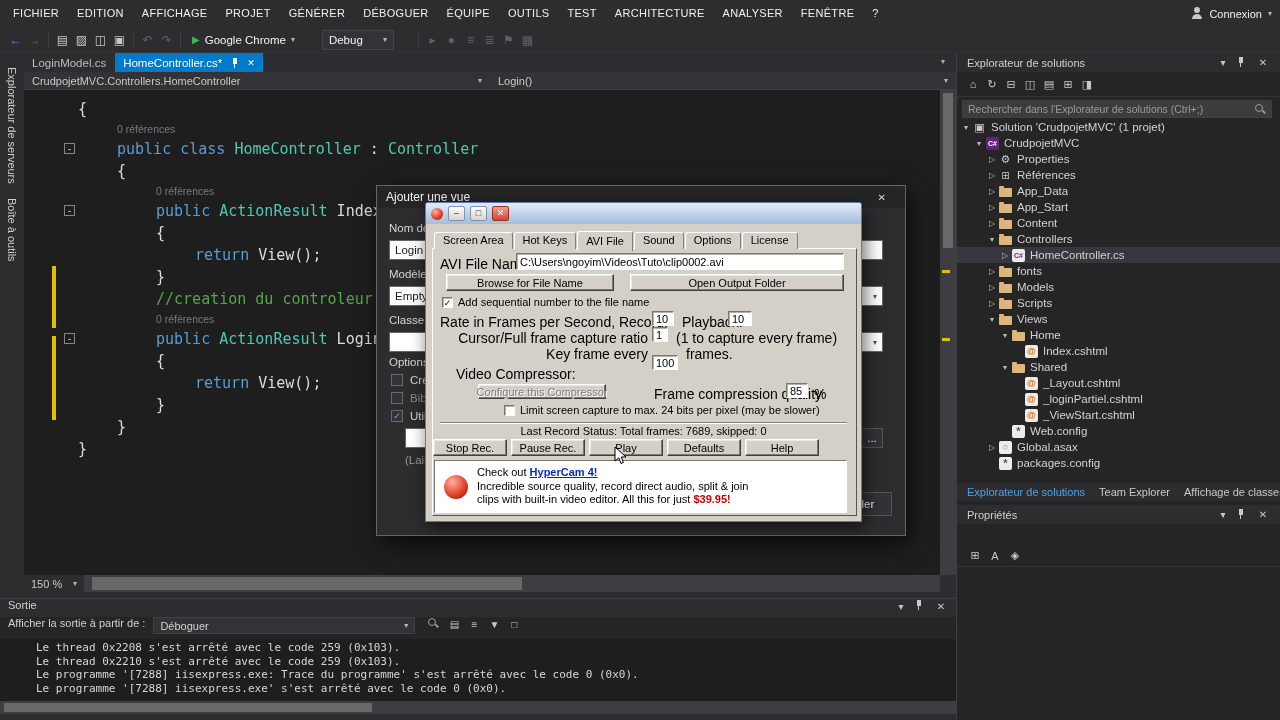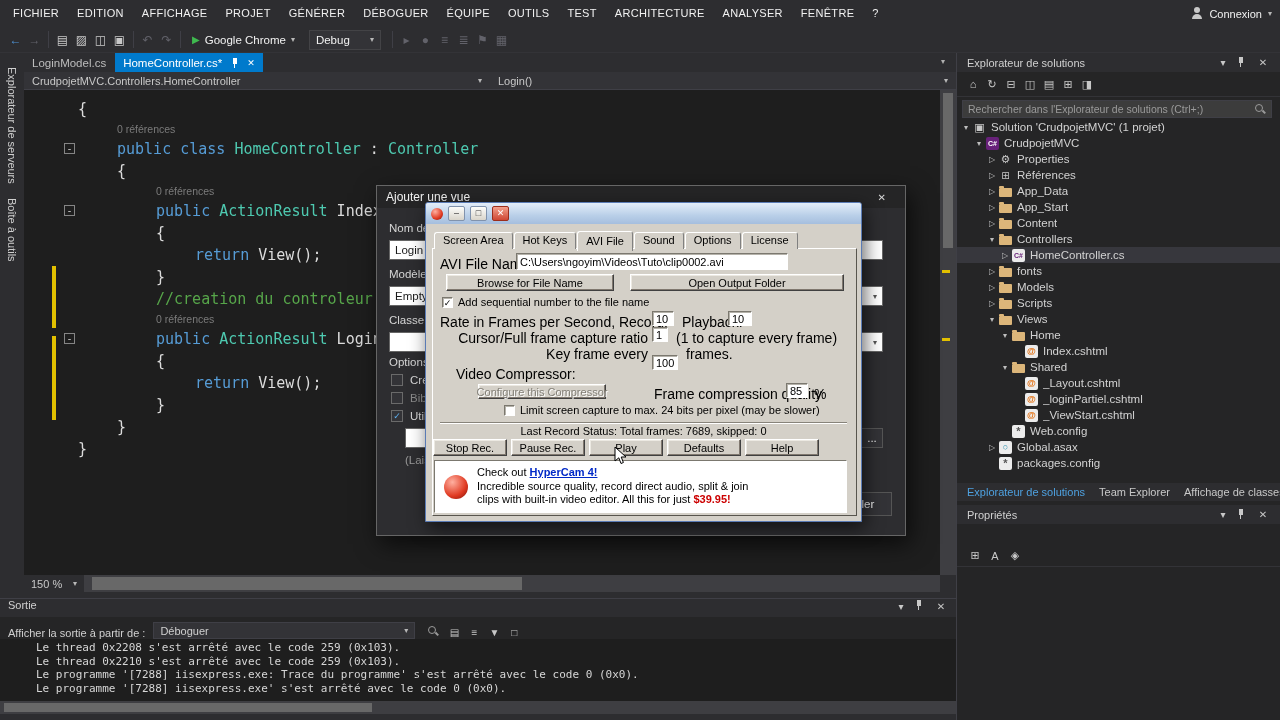--- a/index.html
+++ b/index.html
@@ -11,21 +11,21 @@
 #connexion{position:absolute;right:8px;top:0;height:27px;display:flex;align-items:center;gap:6px;font-size:11px;color:#f1f1f1}
 
 #toolbar{position:absolute;left:0;top:27px;width:1280px;height:26px;display:flex;align-items:center;padding-left:6px;background:#2d2d30;border-bottom:1px solid #333337}
 .icn{width:19px;height:21px;display:inline-flex;align-items:center;justify-content:center;font-size:12px;color:#c8c8c8;flex:none}
 .icn.dim{color:#62626a}
 .icn.acc{color:#4f94d8}
 .tsep{width:1px;height:17px;background:#3f3f46;margin:0 4px;flex:none}
 #runbtn{display:flex;align-items:center;gap:5px;padding:0 7px;height:22px;font-size:11.5px;color:#f1f1f1}
 .playg{color:#3fb94f;font-size:10px}
 .chev{font-size:8px;color:#b8b8b8}
-#debugdd{width:72px;height:20px;background:#333337;border:1px solid #434346;display:flex;align-items:center;justify-content:space-between;padding:0 6px;font-size:11.5px;margin:0 7px}
+#debugdd{width:72px;height:20px;background:#333337;border:1px solid #434346;display:flex;align-items:center;justify-content:space-between;padding:0 6px;font-size:11.5px;margin:0 20px}
 
 #tabbar{position:absolute;left:24px;top:53px;width:932px;height:19px;display:flex;align-items:flex-end;background:#2d2d30}
 .tab{height:19px;display:inline-flex;align-items:center;padding:0 8px;font-size:11.5px;margin-right:1px;color:#bdbdbd;white-space:nowrap}
 .tab.active{background:#007acc;color:#fff}
 .tclose{font-size:9px;margin-left:7px;color:#fff}
 .tab .shp-pin{margin-left:8px;color:#fff}
 #doc-dd{position:absolute;left:941px;top:57px;font-size:8px;color:#b0b0b0}
 #navbar{position:absolute;left:24px;top:72px;width:932px;height:18px;background:#333337;display:flex;border-bottom:1px solid #3f3f46}
 .crumb{flex:1;display:flex;align-items:center;justify-content:space-between;padding:0 8px;font-size:11px;color:#c8c8c8;white-space:nowrap;overflow:hidden}
 
@@ -45,21 +45,21 @@
 
 #zoomrow{position:absolute;left:24px;top:575px;width:932px;height:17px;background:#2d2d30;display:flex;align-items:center}
 #zoomctl{width:60px;display:flex;justify-content:space-between;align-items:center;padding:0 7px;font-size:11px;color:#c8c8c8;flex:none}
 .hsb{flex:1;height:100%;background:#3e3e42;position:relative;margin-right:16px}
 .hsb-thumb{position:absolute;top:2px;height:13px;background:#686868}
 
 #output{position:absolute;left:0;top:598px;width:956px;height:116px;background:#1e1e1e;border-top:1px solid #3f3f46}
 #out-head{height:18px;display:flex;align-items:flex-start;padding:0 8px;font-size:11px;color:#d0d0d0;background:#2d2d30}
 .hicons{margin-left:auto;display:flex;align-items:center;gap:6px}
 .hicons .icn{width:14px;height:14px;font-size:10px}
-#out-bar{height:22px;display:flex;align-items:flex-end;gap:8px;padding-left:8px;font-size:11px;color:#d0d0d0;background:#252526}
+#out-bar{height:22px;display:flex;align-items:flex-start;gap:8px;padding-left:8px;font-size:11px;color:#d0d0d0;background:#252526}
 #out-src{width:262px;height:17px;background:#333337;border:1px solid #3f3f46;display:flex;align-items:center;justify-content:space-between;padding:0 6px;font-size:11px}
 #out-lines{padding:2px 0 0 36px}
 .ol{font-family:"DejaVu Sans Mono","Liberation Mono",monospace;font-size:11px;line-height:13.5px;color:#d6d6d6;white-space:pre}
 #out-hsb{position:absolute;left:0;bottom:0;width:100%;height:13px;background:#3e3e42}
 #out-hsb .hsb-thumb{top:2px;height:9px;left:4px;width:368px}
 
 #rightdock{position:absolute;left:956px;top:53px;width:324px;height:667px;background:#252526;border-left:1px solid #3f3f46}
 .phead{height:19px;display:flex;align-items:center;padding:0 10px;font-size:11px;color:#d0d0d0;background:#2d2d30}
 #se-toolbar{position:absolute;left:0;top:19px;width:100%;height:25px;display:flex;align-items:center;gap: 3px;padding-left:8px;border-bottom:1px solid #333337}
 #se-toolbar .icn{width:16px;height:18px;font-size:11px}
@@ -513,21 +513,21 @@
         <span class="wtab">Screen Area</span>
         <span class="wtab">Hot Keys</span>
         <span class="wtab active">AVI File</span>
         <span class="wtab">Sound</span>
         <span class="wtab">Options</span>
         <span class="wtab">License</span>
       </div>
     <div id="hc-page"></div>
 
     <span class="wlbl" style="left:14px;top:53px">AVI File Name:</span>
-    <div class="wtxt" style="left:90px;top:50px;width:272px;height:17px">
+    <div class="wtxt" style="left:90px;top:50px;width:328px;height:17px">
       <span>C:\Users\ngoyim\Videos\Tuto\clip0002.avi</span>
     </div>
     <div class="wbtn" style="left:20px;top:71px;width:168px;height:17px">
       <span>Browse for File Name</span>
     </div>
     <div class="wbtn" style="left:204px;top:71px;width:214px;height:17px">
       <span>Open Output Folder</span>
     </div>
     <div class="wcbx" style="left:16px;top:93px">
       <span class="box">✓</span>

